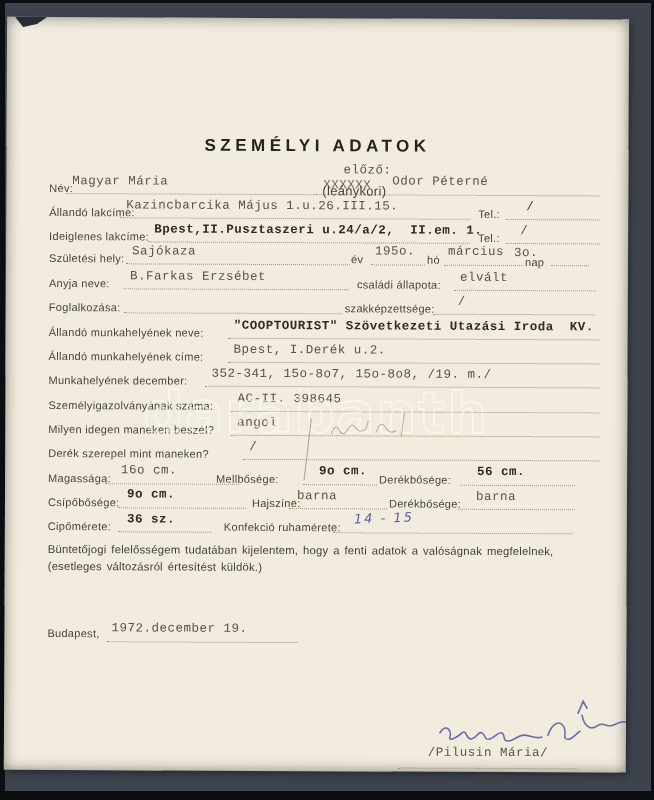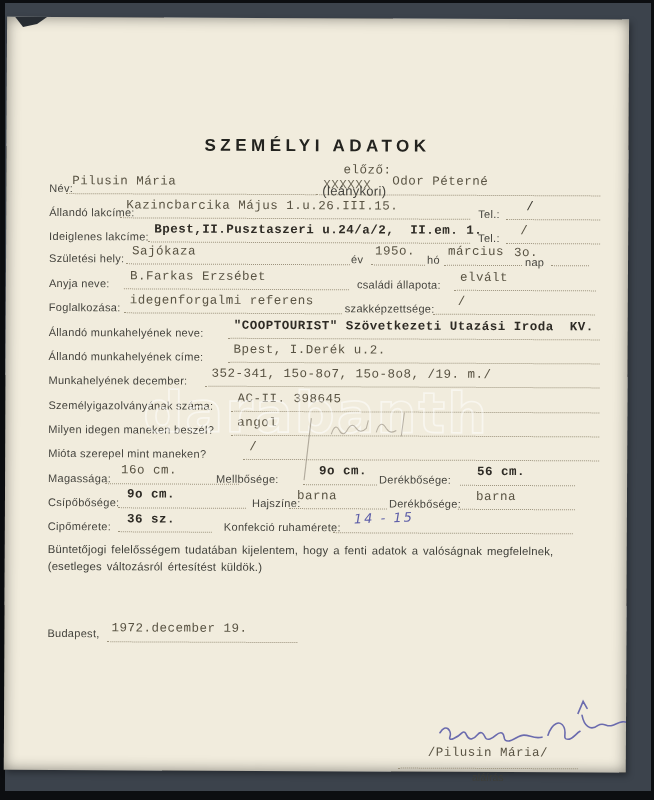--- a/index.html
+++ b/index.html
@@ -36,21 +36,21 @@
 <div id="stage">
   <div id="mat"></div>
   <div id="paper">
 
 
     <div class="title">SZEMÉLYI ADATOK</div>
 
     <i class="dots" style="left:60px;top:171px;width:250px"></i>
     <i class="dots" style="left:310px;top:171px;width:284px"></i>
     <span class="lbl" style="left:43px;top:166px">Név:</span>
-    <span class="tw" style="left:66px;top:158px">Pilusin Mária</span>
+    <span class="tw" style="left:66px;top:158px">Magyar Mária</span>
     <span class="tw" style="left:337px;top:146px">előző:</span>
     <span class="tw" style="left:317px;top:161px;opacity:.85">XXXXXX</span>
     <span class="lbl" style="left:316px;top:167px;font-size:13px">(leánykori)</span>
     <span class="tw" style="left:386px;top:157px">Odor Péterné</span>
 
     <i class="dots" style="left:114px;top:195px;width:350px"></i>
     <i class="dots" style="left:500px;top:195px;width:94px"></i>
     <span class="lbl" style="left:43px;top:190px">Állandó lakcíme:</span>
     <span class="tw" style="left:120px;top:182px">Kazincbarcika Május 1.u.26.III.15.</span>
     <span class="lbl" style="left:472px;top:190px">Tel.:</span>
@@ -79,21 +79,20 @@
     <i class="dots" style="left:118px;top:266px;width:225px"></i>
     <i class="dots" style="left:448px;top:266px;width:142px"></i>
     <span class="lbl" style="left:43px;top:261px">Anyja neve:</span>
     <span class="tw" style="left:124px;top:253px">B.Farkas Erzsébet</span>
     <span class="lbl" style="left:351px;top:261px">családi állapota:</span>
     <span class="tw" style="left:454px;top:253px">elvált</span>
 
     <i class="dots" style="left:118px;top:290px;width:218px"></i>
     <i class="dots" style="left:427px;top:290px;width:162px"></i>
     <span class="lbl" style="left:43px;top:285px">Foglalkozása:</span>
-    <span class="tw" style="left:124px;top:277px">idegenforgalmi referens</span>
     <span class="lbl" style="left:339px;top:285px">szakképzettsége:</span>
     <span class="tw" style="left:452px;top:277px">/</span>
 
     <i class="dots" style="left:222px;top:315px;width:372px"></i>
     <span class="lbl" style="left:43px;top:310px">Állandó munkahelyének neve:</span>
     <span class="tw twb" style="left:228px;top:302px">"COOPTOURIST" Szövetkezeti Utazási Iroda  KV.</span>
 
     <i class="dots" style="left:222px;top:339px;width:372px"></i>
     <span class="lbl" style="left:43px;top:334px">Állandó munkahelyének címe:</span>
     <span class="tw" style="left:228px;top:326px">Bpest, I.Derék u.2.</span>
@@ -104,21 +103,21 @@
 
     <i class="dots" style="left:226px;top:388px;width:368px"></i>
     <span class="lbl" style="left:43px;top:383px">Személyigazolványának száma:</span>
     <span class="tw" style="left:232px;top:375px">AC-II. 398645</span>
 
     <i class="dots" style="left:226px;top:412px;width:368px"></i>
     <span class="lbl" style="left:43px;top:407px">Milyen idegen maneken beszél?</span>
     <span class="tw" style="left:232px;top:399px">angol</span>
 
     <i class="dots" style="left:238px;top:436px;width:356px"></i>
-    <span class="lbl" style="left:43px;top:431px">Mióta szerepel mint maneken?</span>
+    <span class="lbl" style="left:43px;top:431px">Derék szerepel mint maneken?</span>
     <span class="tw" style="left:244px;top:423px">/</span>
 
     <i class="dots" style="left:100px;top:461px;width:134px"></i>
     <i class="dots" style="left:298px;top:461px;width:74px"></i>
     <i class="dots" style="left:455px;top:461px;width:115px"></i>
     <span class="lbl" style="left:43px;top:456px">Magassága:</span>
     <span class="tw" style="left:116px;top:447px">16o cm.</span>
     <span class="lbl" style="left:211px;top:456px">Mellbősége:</span>
     <span class="tw twb" style="left:314px;top:447px">9o cm.</span>
     <span class="lbl" style="left:374px;top:456px">Derékbősége:</span>

